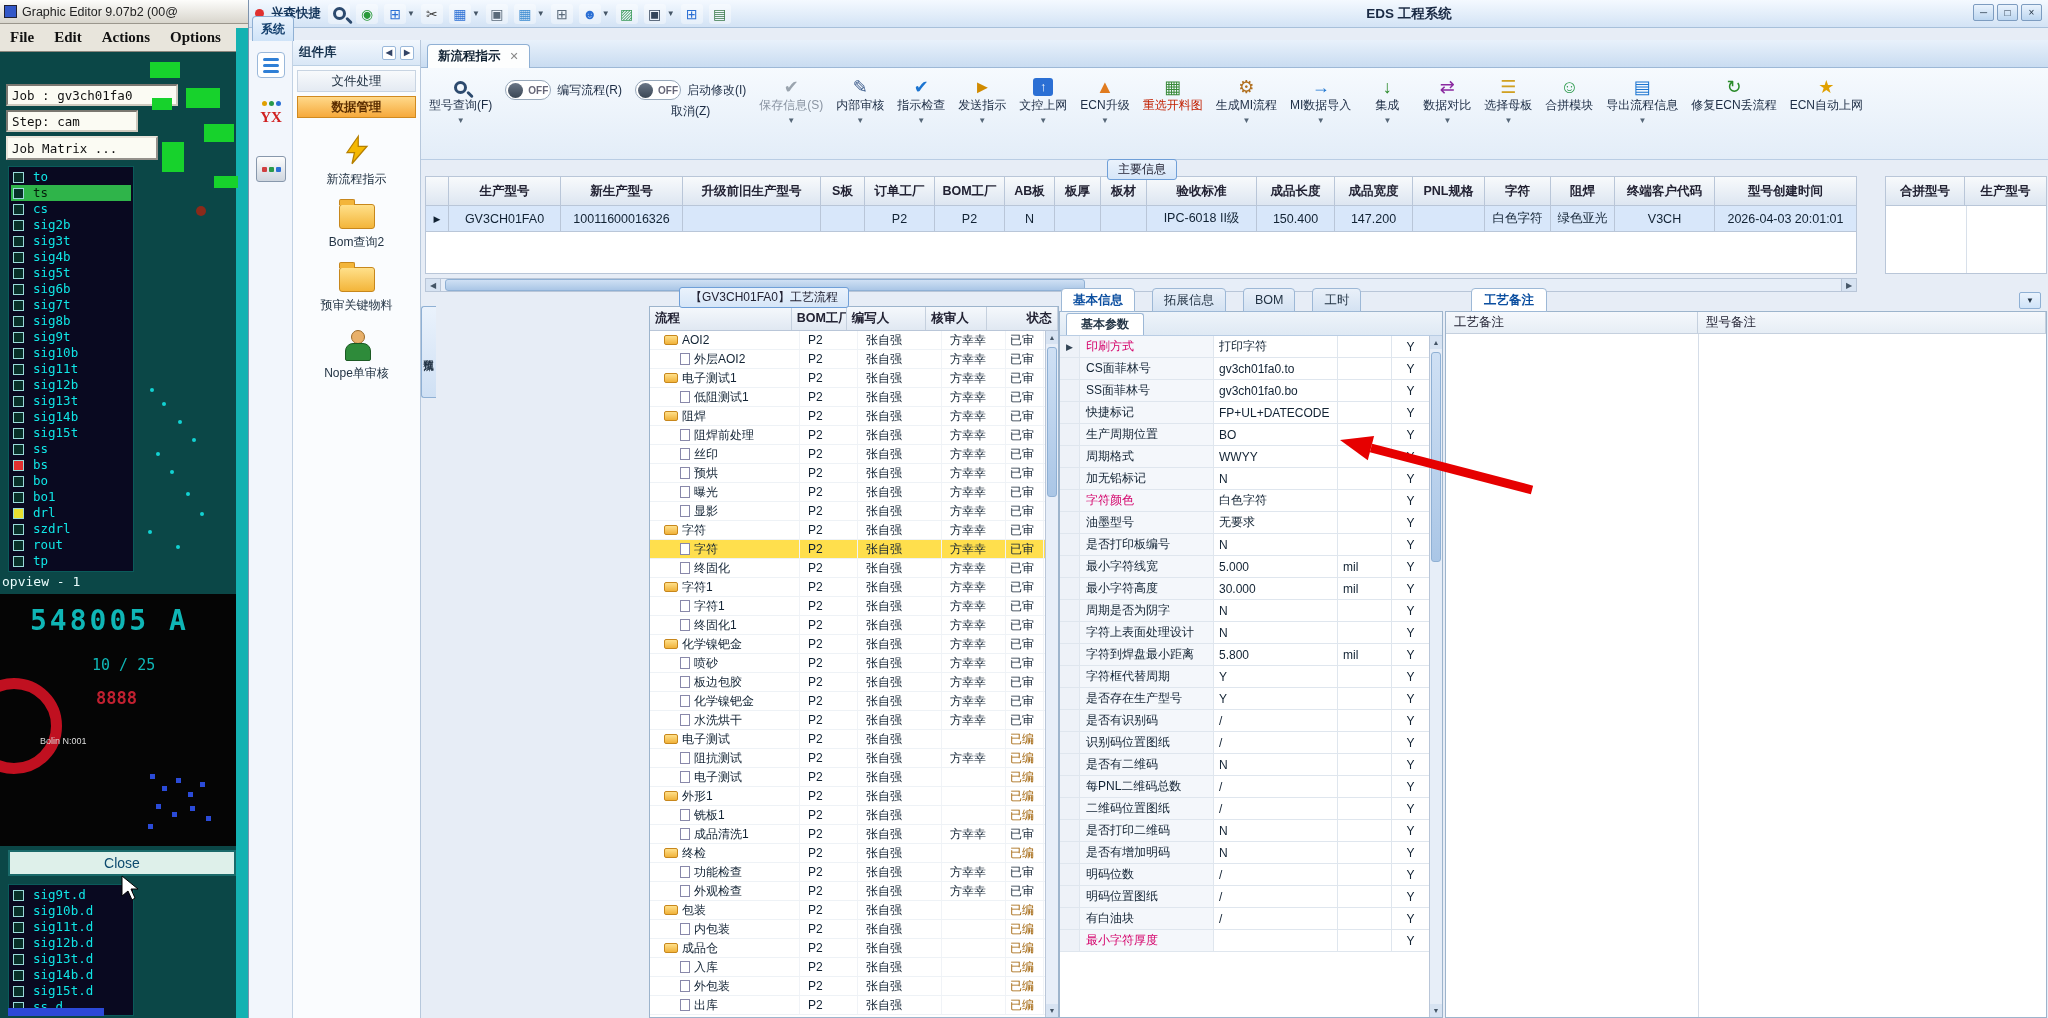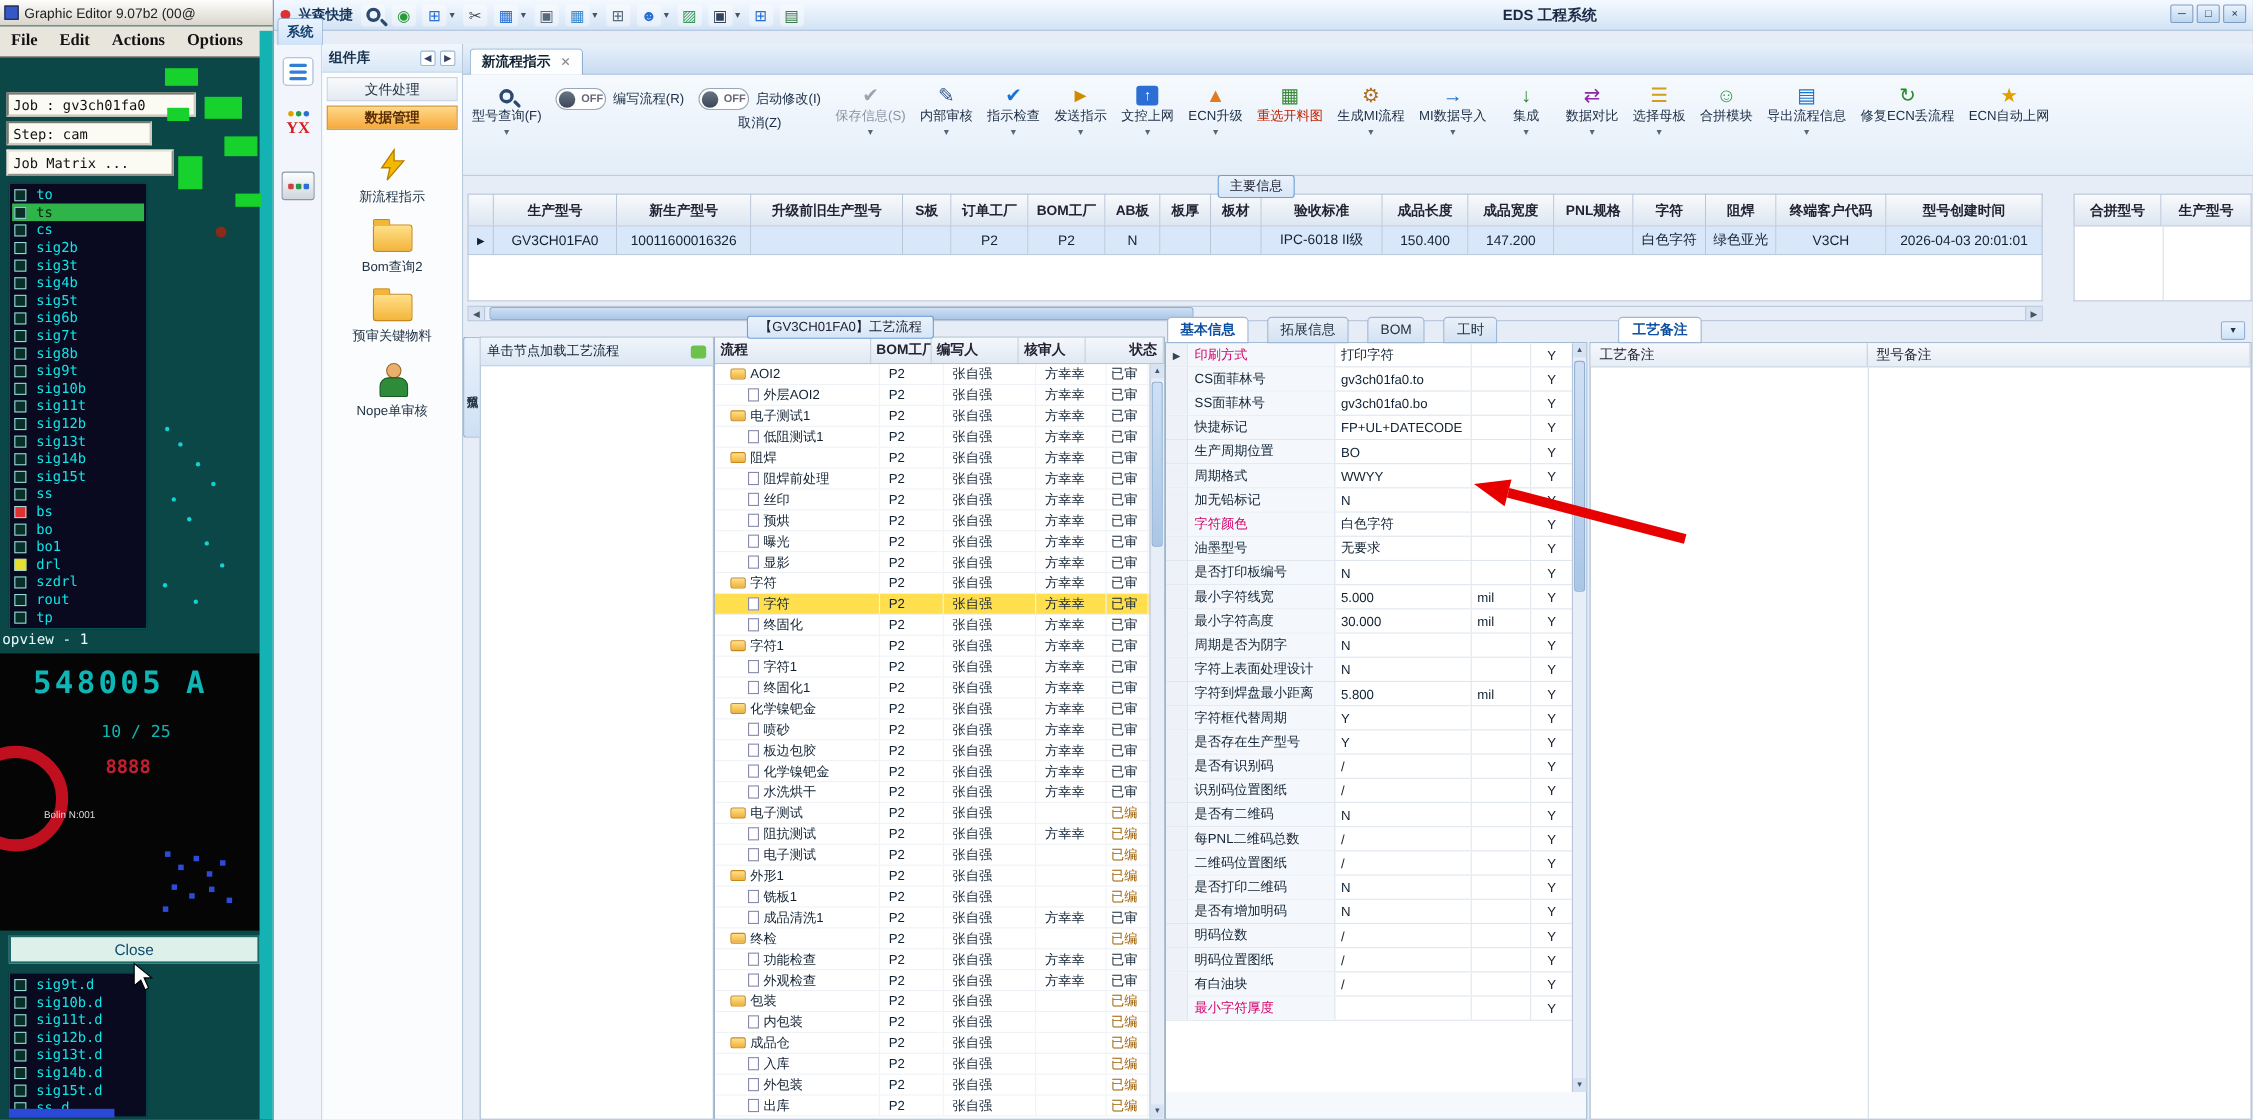--- a/index.html
+++ b/index.html
@@ -619,26 +619,20 @@
         <span class="mcell" style="width: 82px;">生产型号</span>
       </div>
     </div>
   <div class="abs xbody">
       <i></i>
     </div>
 
   <div class="abs pill" style="left:430px;top:287px">【GV3CH01FA0】工艺流程</div>
 
   <div class="abs vtab">流程预览</div>
-  <div class="abs lpanel">
-    <div class="lpanel-h">
-      <span>单击节点加载工艺流程</span>
-      <span class="bubble"></span>
-    </div>
-  </div>
 
   <div class="abs tree">
     <div class="tree-h" id="tree-head">
         <span style="width: 150px;">流程</span>
         <span style="width: 58px;">BOM工厂</span>
         <span style="width: 84px;">编写人</span>
         <span style="width: 64px;">核审人</span>
         <span style="width: 38px; margin-left: 35px;">状态</span>
       </div>
     <div class="tree-b" id="tree-body">
@@ -1010,20 +1004,23 @@
     </div>
   </div>
 
   <div class="abs dtabs" id="dtabs">
       <span class="dtab active">基本信息</span>
       <span class="dtab">拓展信息</span>
       <span class="dtab">BOM</span>
       <span class="dtab">工时</span>
     </div>
   <div class="abs ppanel">
+    <div class="psub">
+      <span class="stab">基本参数</span>
+    </div>
     <div class="pgrid" id="pgrid">
         <div class="prow hl">
           <span class="pc pc-sel">▶</span>
           <span class="pc pc-item">印刷方式</span>
           <span class="pc pc-val">打印字符</span>
           <span class="pc pc-unit"></span>
           <span class="pc pc-mod">Y</span>
         </div>
         <div class="prow">
           <span class="pc pc-sel"></span>

